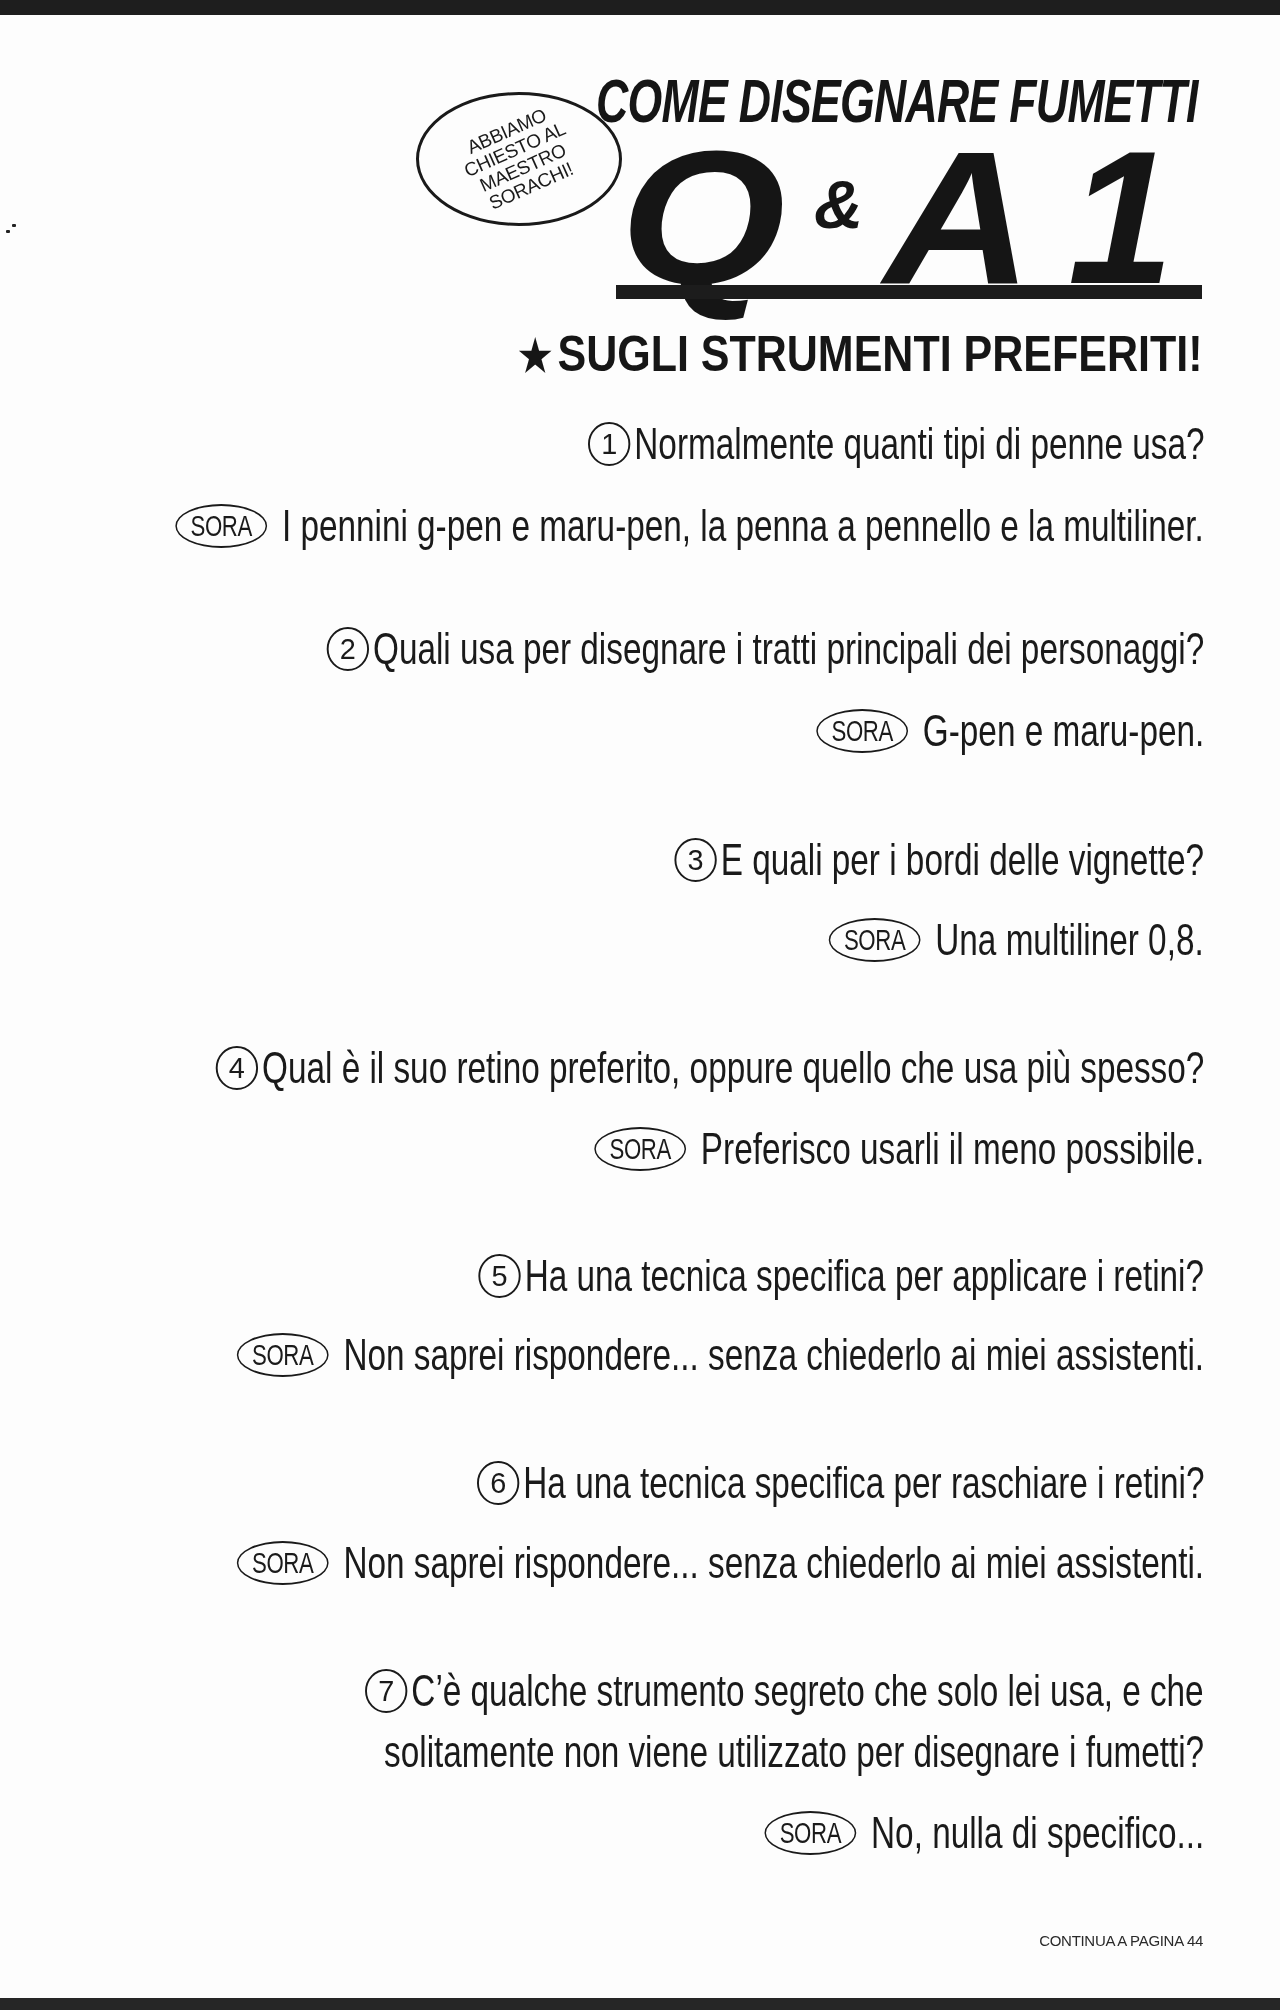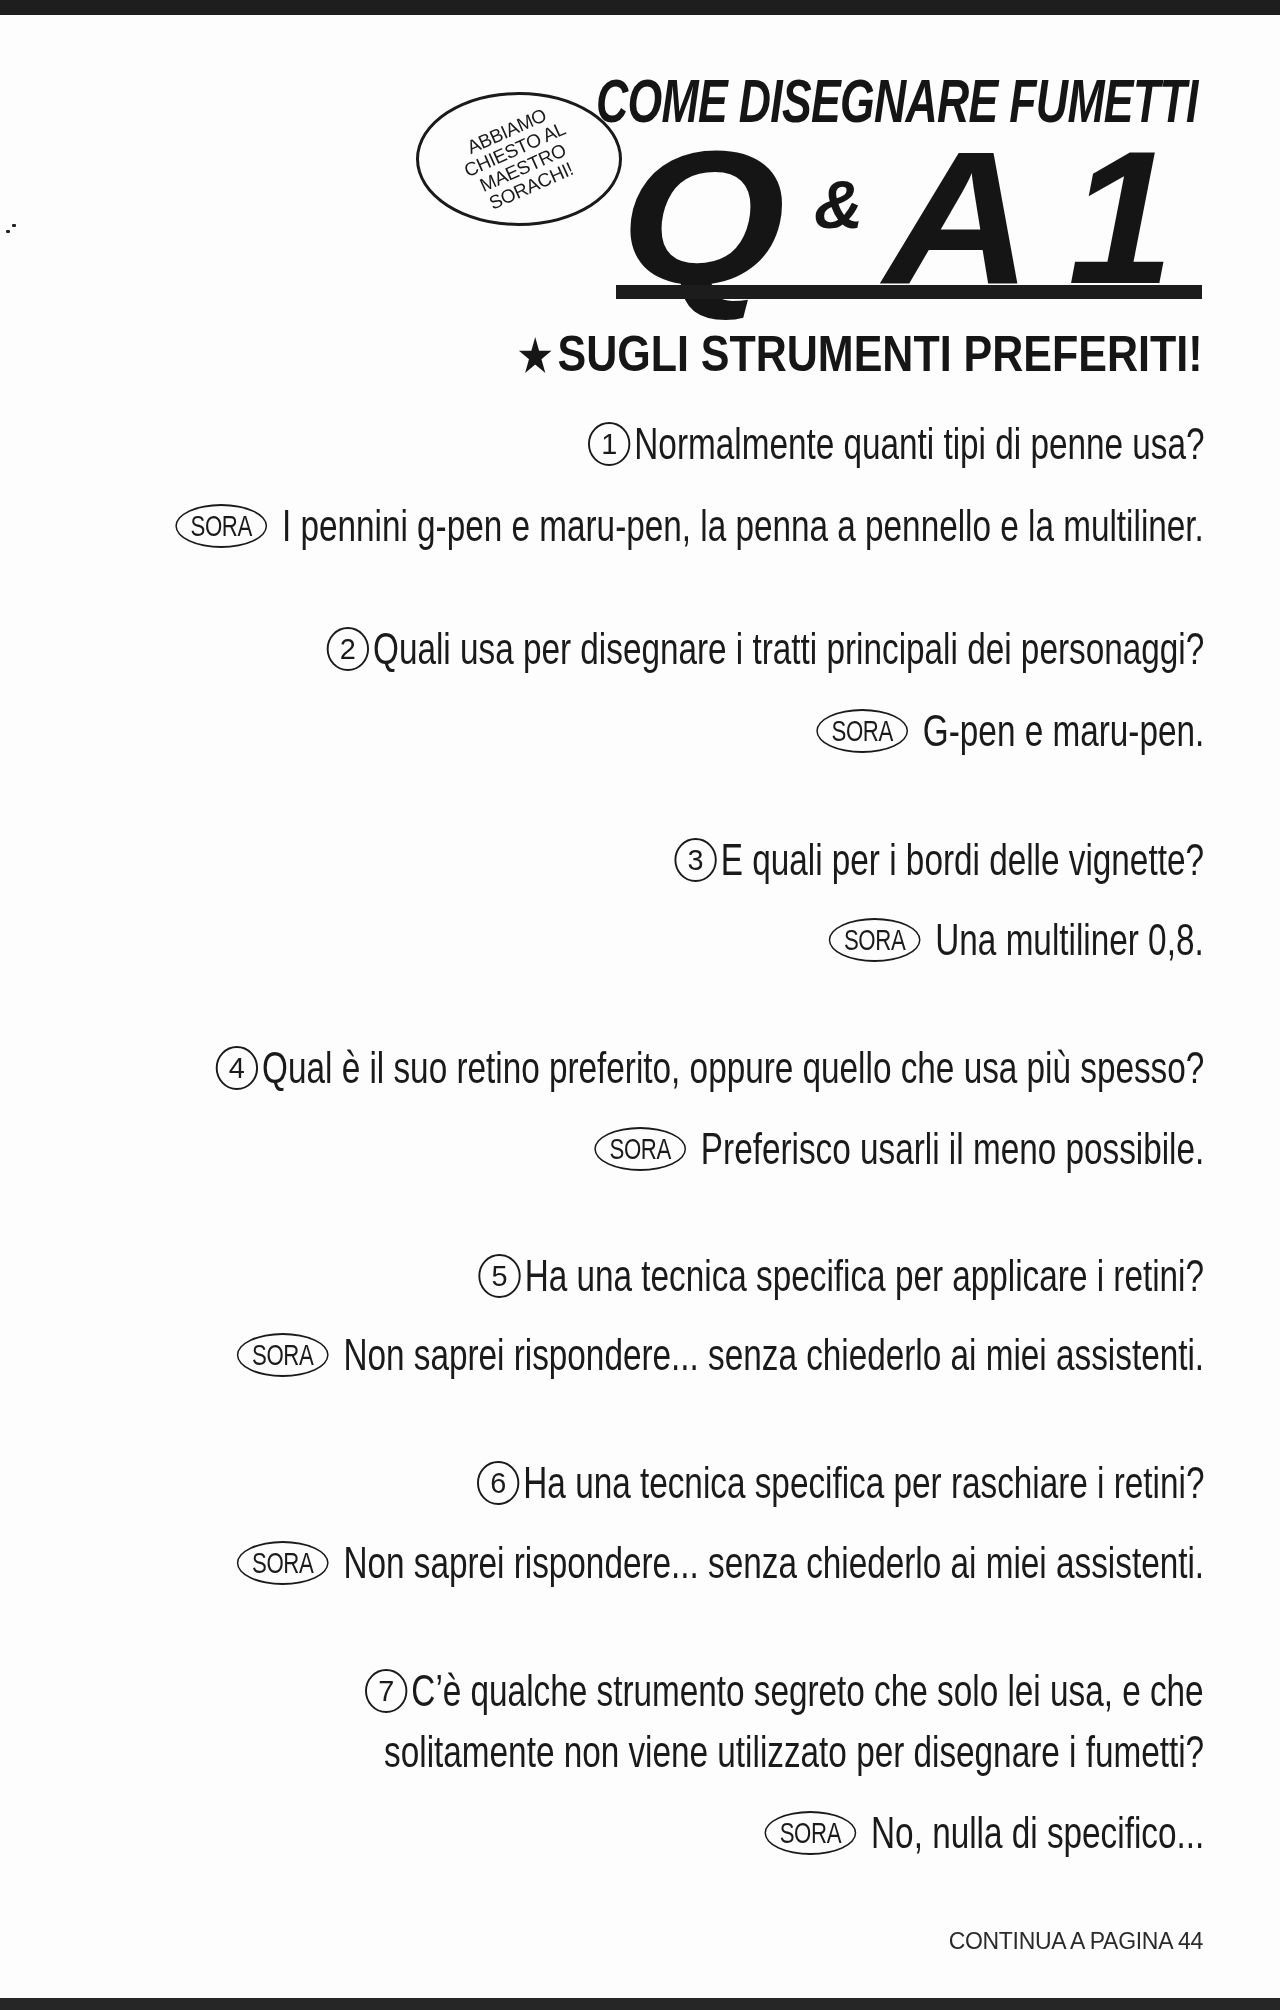--- a/index.html
+++ b/index.html
@@ -66,21 +66,21 @@
   }
   .sora {
     display: inline-flex; align-items: center; justify-content: center;
     width: 124px; height: 44px; border: 2px solid #1a1a1a; border-radius: 50%;
     box-sizing: border-box; font-size: 30px; line-height: 30px; margin-right: 20px;
     letter-spacing: -0.5px;
   }
 
   .footer {
     position: absolute; right: 77px; top: 1928px; white-space: nowrap;
-    font-size: 23px; line-height: 26px; color: #2a2a2a; letter-spacing: -0.3px;
+    font-size: 15px; line-height: 26px; color: #2a2a2a; letter-spacing: -0.3px;
   }
 </style>
 </head>
 <body>
 
 <div class="bar-top"></div>
 <div class="speck" style="left:12px;top:224px;width:4px;height:3px;"></div>
 <div class="speck" style="left:6px;top:230px;width:4px;height:3px;"></div>
 
 <div class="bubble">

